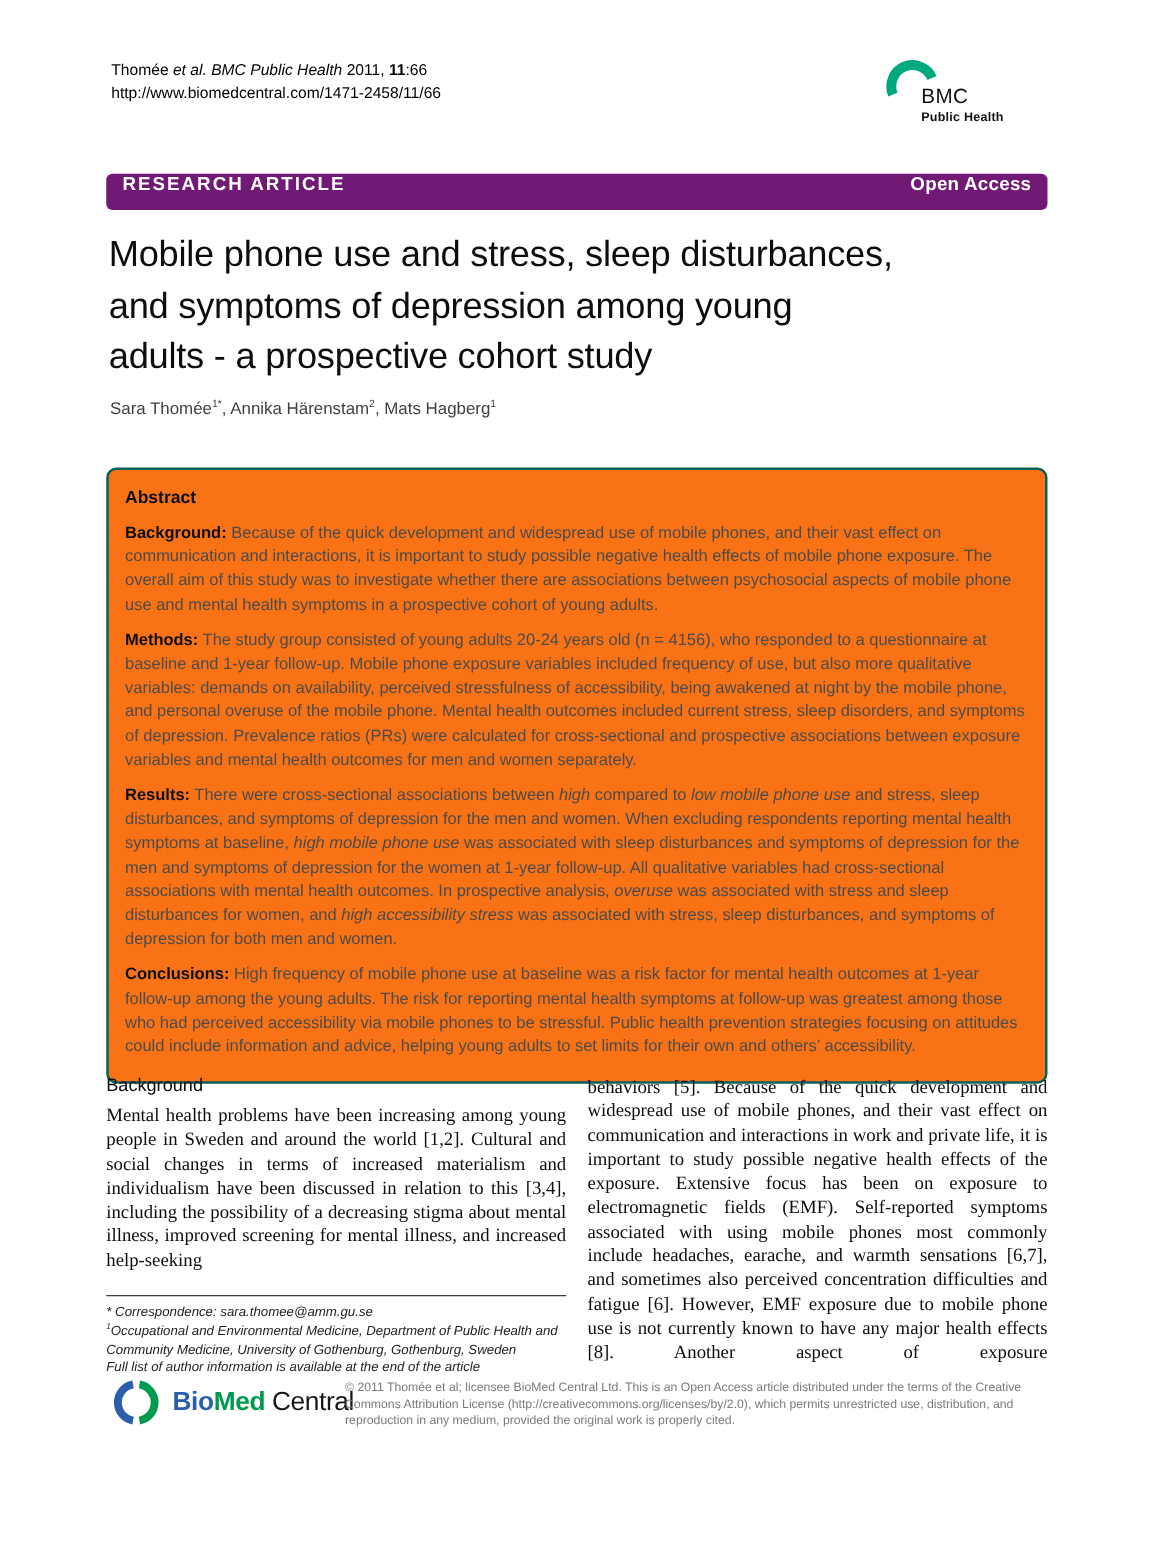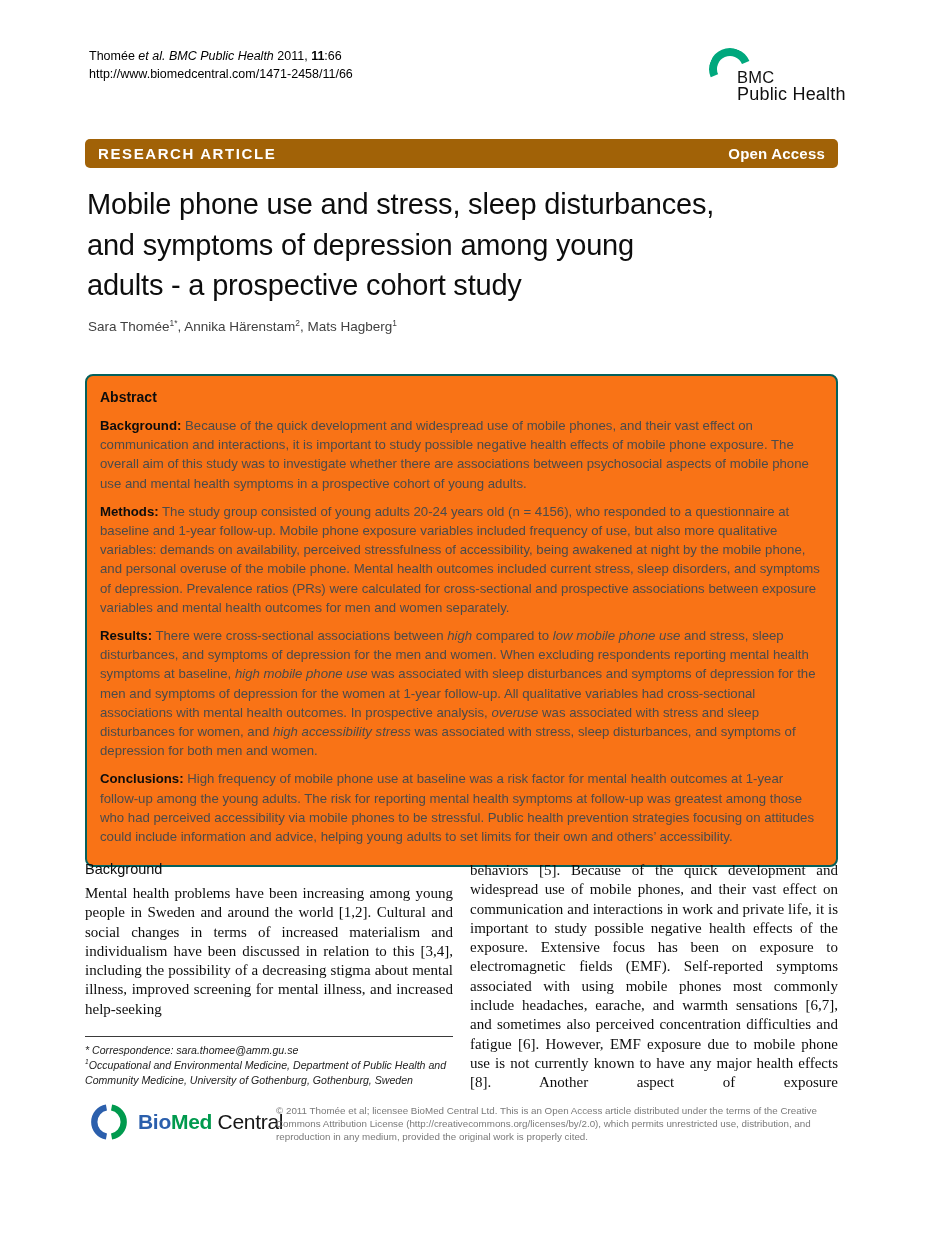--- a/index.html
+++ b/index.html
@@ -25,27 +25,27 @@
     position: absolute; left: 6px; top: 2px;
     width: 42px; height: 42px;
     border: 8px solid transparent;
     border-top-color: #00a87d;
     border-left-color: #00a87d;
     border-radius: 50%;
     transform: rotate(22deg);
   }
   .bmc-logo-text { position: absolute; left: 34px; top: 22px; color: #101010; }
   .bmc-logo-line1 { font-size: 16.5px; line-height: 18px; letter-spacing: .3px; }
-  .bmc-logo-line2 { font-size: 18px; line-height: 17px; letter-spacing: .2px; }
+  .bmc-logo-line2 { font-size: 10px; line-height: 17px; letter-spacing: .2px; font-weight: bold; }
 
   
   .banner {
     position: absolute; left: 85px; top: 139px; width: 753px; height: 29px;
-    background: #a16207; border-radius: 5px;
-    display: flex; align-items: center; justify-content: space-between;
+    background: #701a75; border-radius: 5px;
+    display: flex; align-items: flex-start; justify-content: space-between;
     padding: 0 13px; color: #ffffff;
   }
   .banner .type-label { font-size: 15px; font-weight: bold; letter-spacing: 1.6px; }
   .banner .access-label { font-size: 15px; font-weight: bold; letter-spacing: .2px; }
 
   
   .article-title {
     position: absolute; left: 87px; top: 184px; width: 770px;
     font-size: 29px; line-height: 40.5px; font-weight: normal; color: #0d0d0d;
     letter-spacing: -0.2px;
@@ -148,20 +148,21 @@
     </p>
   </div>
 
   <div class="body-columns">
     <div class="col">
       <div class="section-heading">Background</div>
       <p class="body-para">Mental health problems have been increasing among young people in Sweden and around the world [1,2]. Cultural and social changes in terms of increased materialism and individualism have been discussed in relation to this [3,4], including the possibility of a decreasing stigma about mental illness, improved screening for mental illness, and increased help-seeking</p>
       <div class="footnote">
         <div>* Correspondence: sara.thomee@amm.gu.se</div>
         <div><sup>1</sup>Occupational and Environmental Medicine, Department of Public Health and Community Medicine, University of Gothenburg, Gothenburg, Sweden</div>
+        <div>Full list of author information is available at the end of the article</div>
       </div>
     </div>
     <div class="col">
       <p class="body-para">behaviors [5]. Because of the quick development and widespread use of mobile phones, and their vast effect on communication and interactions in work and private life, it is important to study possible negative health effects of the exposure. Extensive focus has been on exposure to electromagnetic fields (EMF). Self-reported symptoms associated with using mobile phones most commonly include headaches, earache, and warmth sensations [6,7], and sometimes also perceived concentration difficulties and fatigue [6]. However, EMF exposure due to mobile phone use is not currently known to have any major health effects [8]. Another aspect of exposure</p>
     </div>
   </div>
 
   <div class="footer">
     <div class="biomed-logo">
       <svg class="biomed-ring" viewBox="0 0 40 40" aria-hidden="true">

